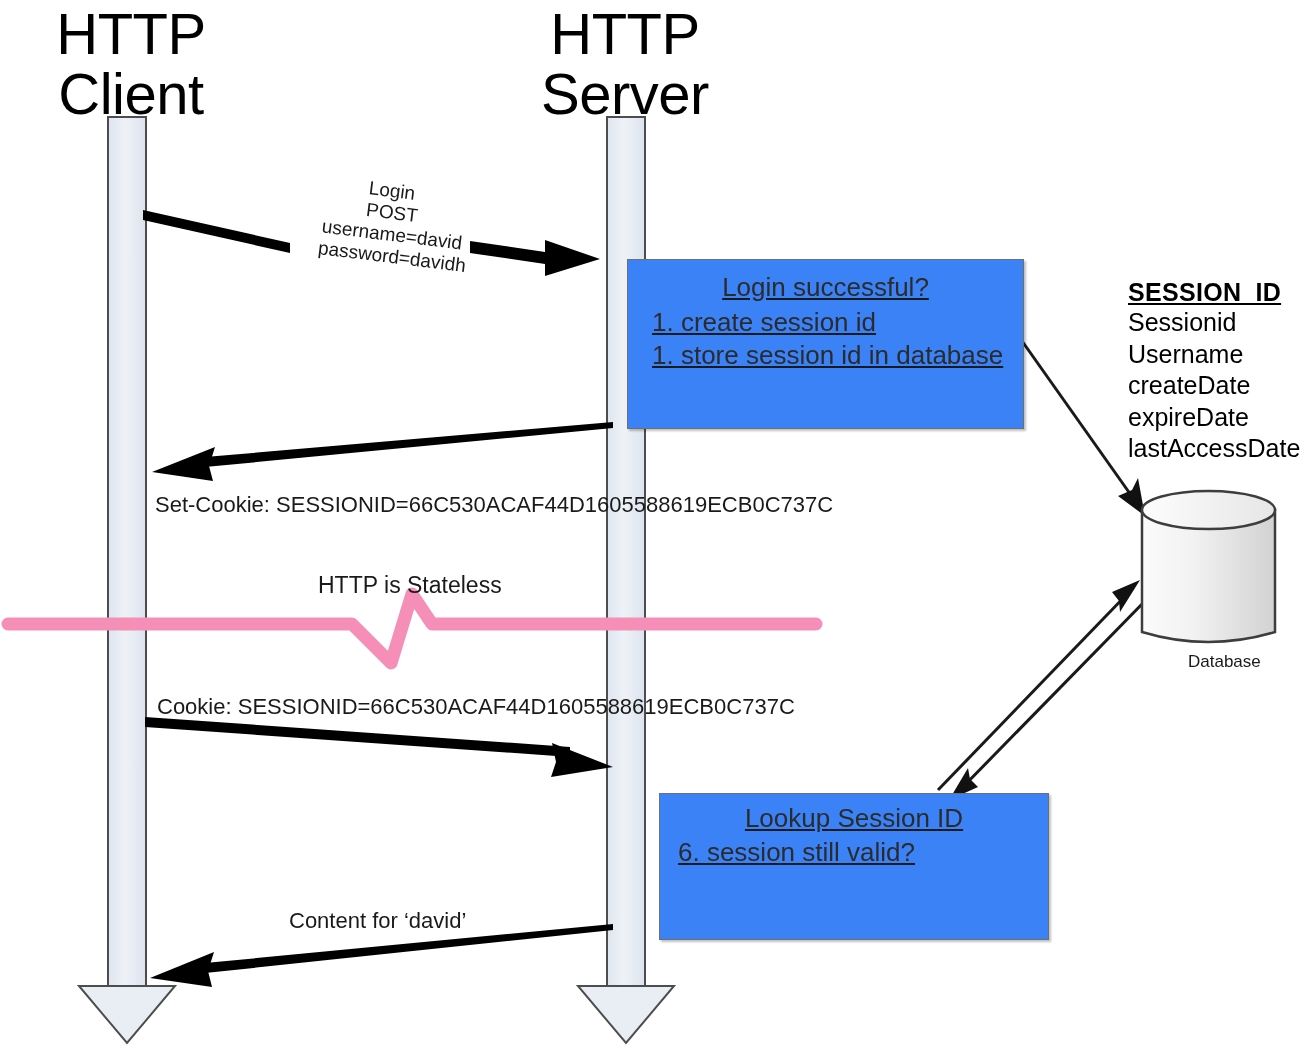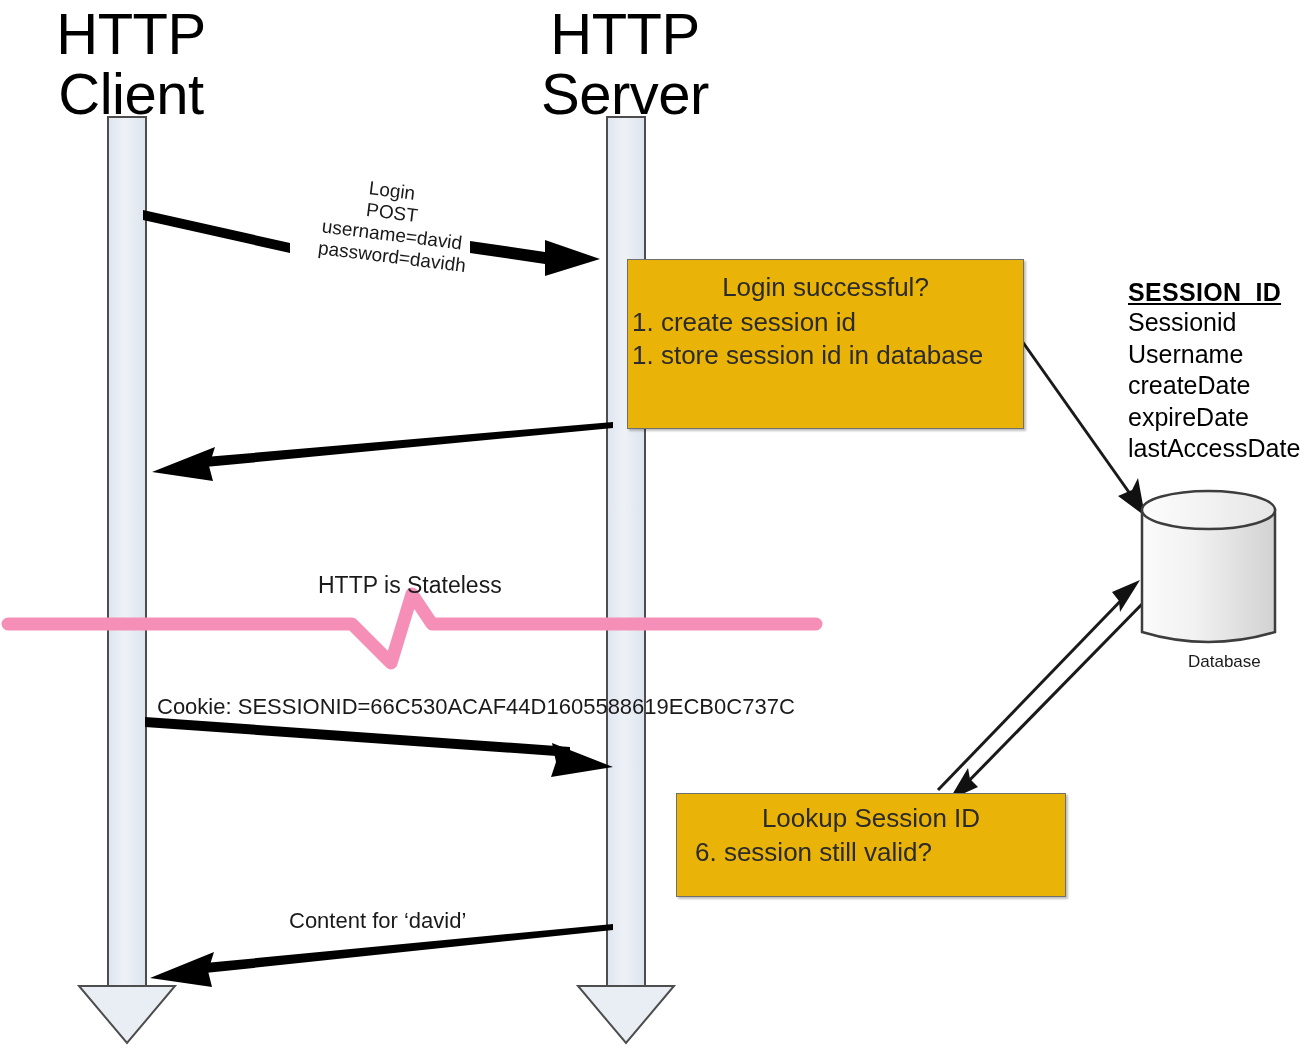--- a/index.html
+++ b/index.html
@@ -32,39 +32,40 @@
     color: #000;
     text-align: center;
     white-space: pre-line;
     letter-spacing: -0.5px;
   }
   #actor-client { left: 26px; top: 4px; width: 210px; }
   #actor-server { left: 520px; top: 4px; width: 210px; }
 
   
   .process-box {
-    background: #eab308;
+    background: #3b82f6;
     border: 1.6px solid #6f6f6f;
     box-sizing: border-box;
     box-shadow: 2px 2px 2px rgba(0,0,0,0.25);
+    text-decoration: underline;
   }
   .box-title {
     text-align: center;
     font-size: 26px;
     color: #2b2b2b;
   }
   .box-line {
     font-size: 26px;
     color: #2b2b2b;
     white-space: nowrap;
   }
   #login-box { left: 627px; top: 259px; width: 397px; height: 170px; }
   #login-box .box-title { margin: 12px 0 3px 0; }
-  #login-box .box-line { margin-left: 4px; line-height: 1.26; }
-  #lookup-box { left: 676px; top: 793px; width: 390px; height: 104px; }
+  #login-box .box-line { margin-left: 24px; line-height: 1.26; }
+  #lookup-box { left: 659px; top: 793px; width: 390px; height: 147px; }
   #lookup-box .box-title { margin: 9px 0 2px 0; }
   #lookup-box .box-line { margin-left: 18px; line-height: 1.26; }
 
   
   #session-legend { left: 1128px; top: 278px; width: 190px; }
   #session-legend .legend-head {
     font-size: 25px; font-weight: bold; color: #000;
     text-decoration: underline; letter-spacing: 0.3px;
   }
   #session-legend .legend-item {
@@ -189,20 +190,21 @@
 
   <div class="abs" id="session-legend">
     <div class="legend-head">SESSION_ID</div>
     <div class="legend-item">Sessionid</div>
     <div class="legend-item">Username</div>
     <div class="legend-item">createDate</div>
     <div class="legend-item">expireDate</div>
     <div class="legend-item">lastAccessDate</div>
   </div>
 
+  <div class="abs msg-label" id="label-setcookie">Set-Cookie: SESSIONID=66C530ACAF44D1605588619ECB0C737C</div>
 
   <div class="abs msg-label" id="label-stateless">HTTP is Stateless</div>
 
   <div class="abs msg-label" id="label-cookie">Cookie: SESSIONID=66C530ACAF44D1605588619ECB0C737C</div>
 
   <div class="abs process-box" id="lookup-box">
     <div class="box-title">Lookup Session ID</div>
     <div class="box-line">6.  session still valid?</div>
   </div>
 

